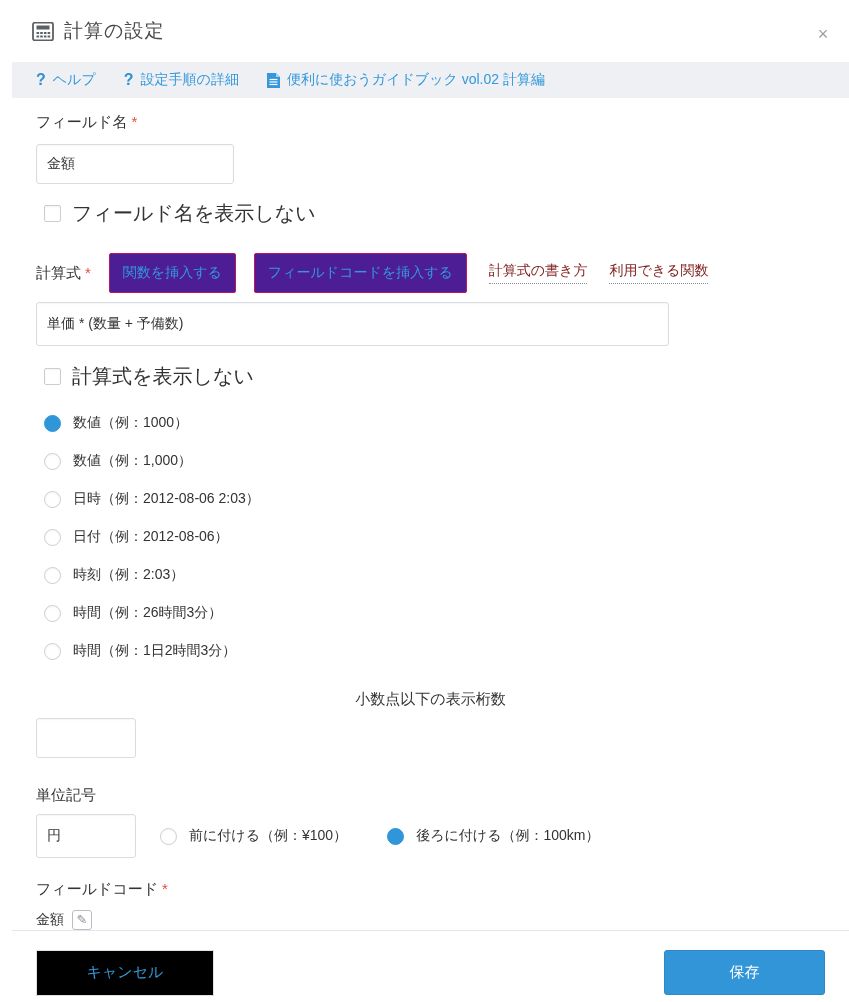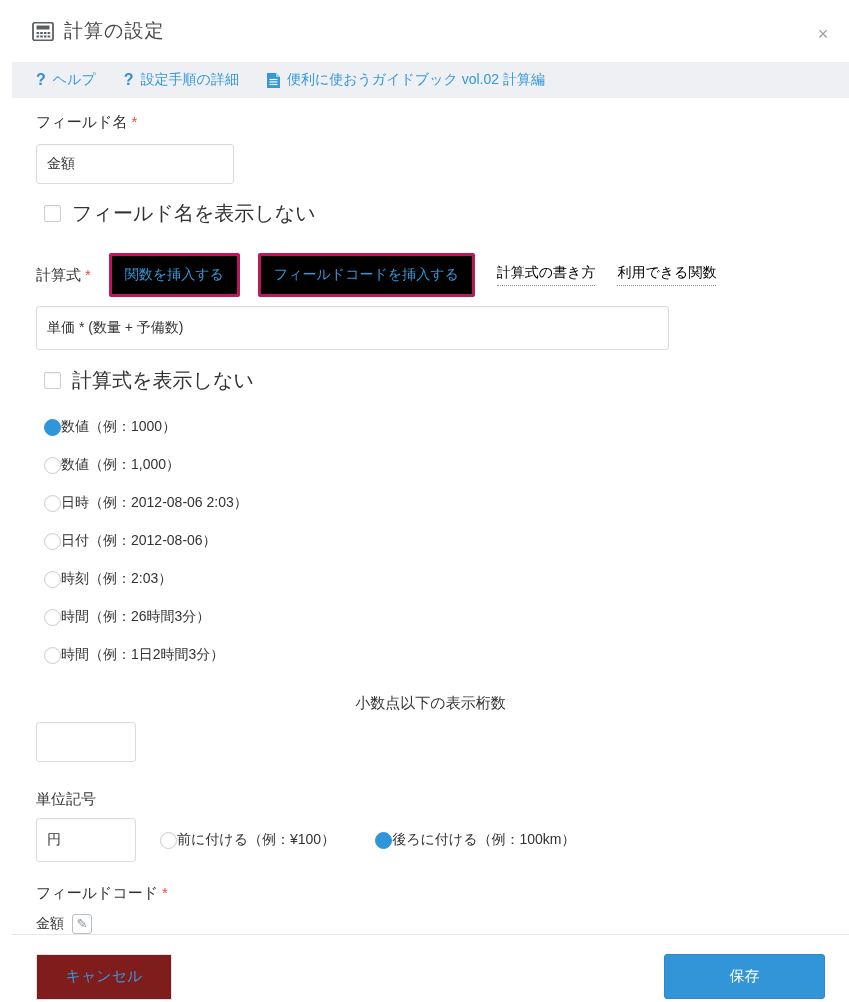--- a/index.html
+++ b/index.html
@@ -34,29 +34,29 @@
     color:#333; padding:0 10px; font-family:inherit; box-shadow:inset 0 1px 2px rgba(0,0,0,0.04); }
   .fieldname-input { margin-top:12px; width:198px; height:40px; display:block; }
 
   .check-row { display:flex; align-items:center; gap:11px; margin-left:8px; cursor:pointer; }
   .check-row.mt1 { margin-top:16px; }
   .checkbox { width:17px; height:17px; border:1px solid #c9ced4; border-radius:2px; background:#fff;
     box-shadow:inset 0 1px 2px rgba(0,0,0,0.05); flex:0 0 auto; }
   .check-label { font-size:20px; color:#333; }
 
   .formula-head { margin-top:26px; display:flex; align-items:center; gap:18px; }
-  .insert-btn { border:3px solid #be185d; background:#000000; color:#3498db; font-size:14px;
+  .insert-btn { border:1px solid #be185d; background:#4c1d95; color:#3498db; font-size:14px;
     padding:10px 13px; border-radius:2px; cursor:pointer; font-family:inherit; }
-  .dotted-link { font-size:14px; color:#000000; border-bottom:1px dotted #8a9096; padding-bottom:3px;
+  .dotted-link { font-size:14px; color:#7f1d1d; border-bottom:1px dotted #8a9096; padding-bottom:3px;
     cursor:pointer; margin-left:4px; }
   .formula-input { margin-top:9px; width:633px; height:44px; border:1px solid #e0e4e8; }
   .formula-hide { margin-top:17px; }
 
   .radio-group { margin-top:14px; margin-left:8px; }
-  .radio-row { display:flex; align-items:center; height:38px; cursor:pointer; }
+  .radio-row { display:flex; align-items:center; gap:12px; height:38px; cursor:pointer; }
   .radio { width:17px; height:17px; border-radius:50%; border:1px solid #c9ced4; background:#fff;
     box-shadow:inset 0 1px 2px rgba(0,0,0,0.05); flex:0 0 auto; }
   .radio.checked { background:#2f96d9; border-color:#2f96d9; box-shadow:none; }
   .radio-label { font-size:14px; color:#333; }
 
   .lbl-decimal { margin-top:20px;text-align:center; }
   .decimal-input { margin-top:9px; width:100px; height:40px; display:block; }
 
   .lbl-unit { margin-top:28px; }
   .unit-row { margin-top:9px; display:flex; align-items:center; }
@@ -67,21 +67,21 @@
   .lbl-fieldcode { margin-top:22px; }
   .fieldcode-row { margin-top:11px; display:flex; align-items:center; gap:8px; }
   .fieldcode-value { font-size:14px; color:#333; }
   .edit-icon { width:20px; height:20px; border:1px solid #b9bec4; border-radius:3px; color:#8a9096;
     font-size:13px; line-height:18px; text-align:center; display:inline-block; cursor:pointer;
     background:#fff; }
 
   
   .footer { flex:0 0 auto; border-top:1px solid #e4e7eb; height:92px; display:flex;
     align-items:center; justify-content:space-between; padding:0 24px 8px 24px; background:#fff; }
-  .cancel-btn { width:136px; height:46px; border:1px solid #dde1e6; background:#7f1d1d;
+  .cancel-btn { width:178px; height:46px; border:1px solid #dde1e6; background:#000000;
     color:#3498db; font-size:15px; border-radius:1px; cursor:pointer; font-family:Liberation Sans, sans-serif; }
   .save-btn { width:161px; height:45px; border:1px solid #2e87c8; background:#3295d8; color:#fff;
     font-size:15px; border-radius:3px; cursor:pointer; font-family:inherit; }
 </style>
 </head>
 <body>
 
 <div class="dialog">
 
   <div class="header">

